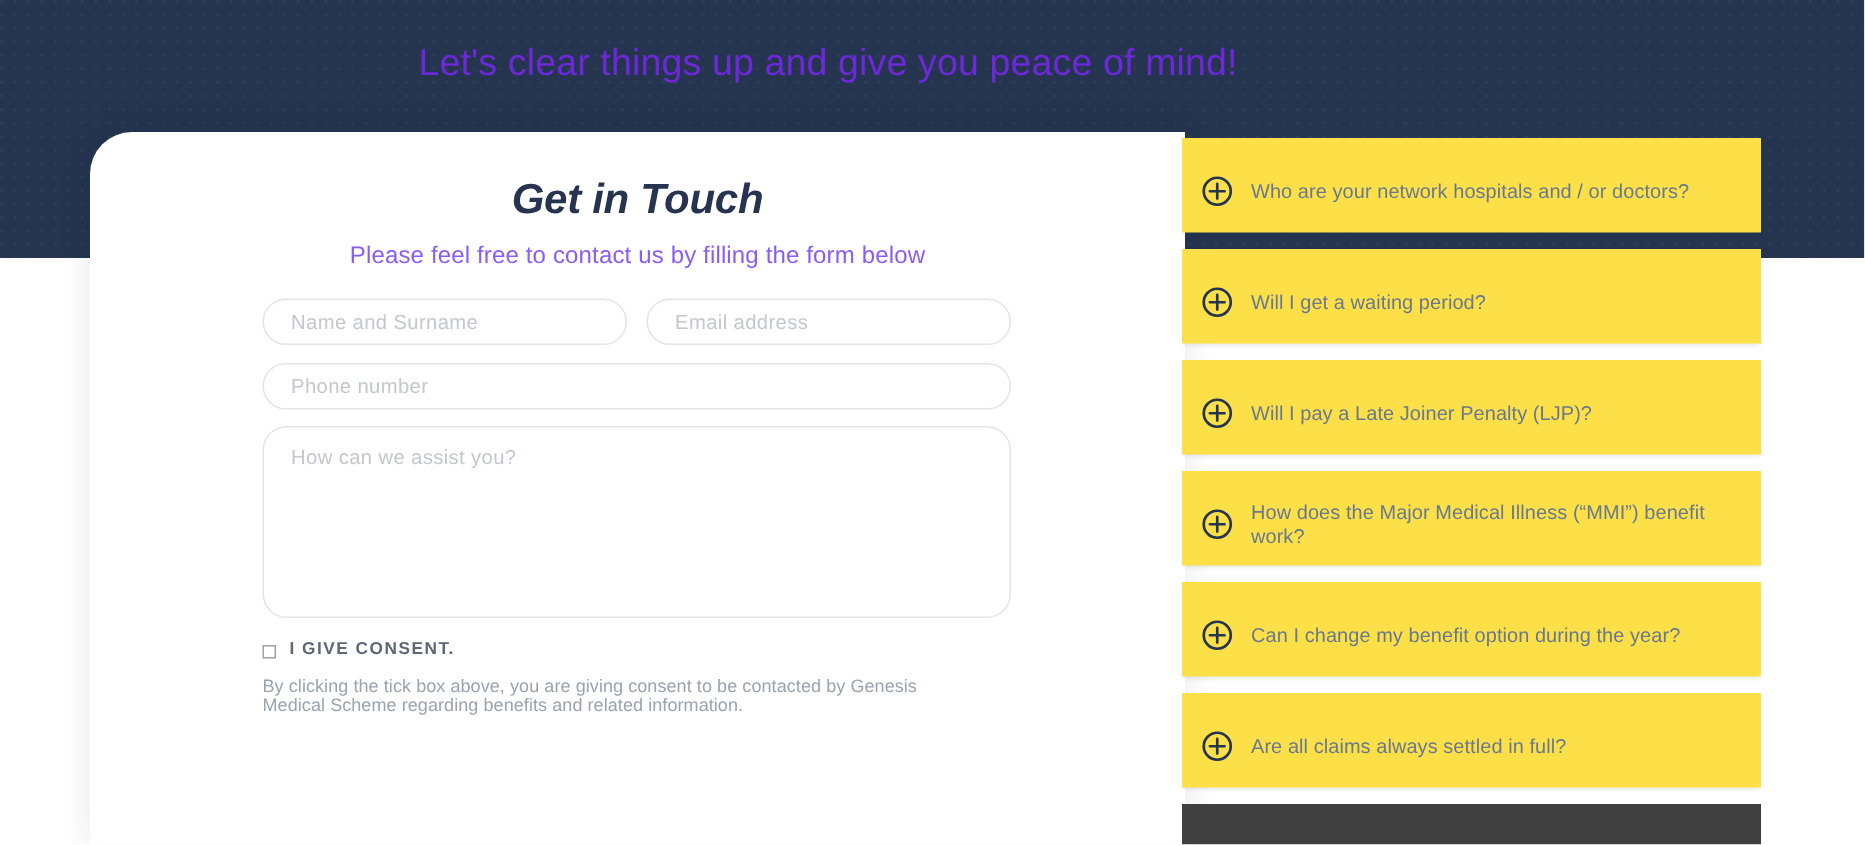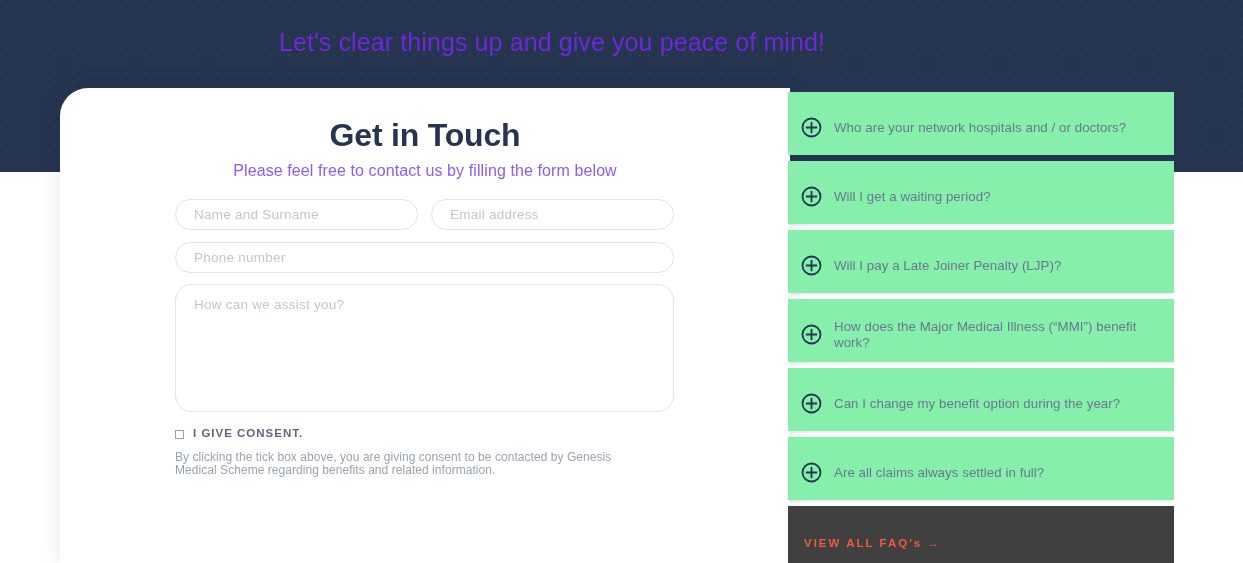--- a/index.html
+++ b/index.html
@@ -58,23 +58,24 @@
     box-shadow: 0 0 22px rgba(20, 33, 56, 0.10);
   }
 
   .form-title {
     position: absolute;
     left: 0;
     top: 29px;
     width: 730px;
     text-align: center;
     color: #26344f;
-    font-size: 32px;
+    font-size: 28px;
     font-weight: bold;
     letter-spacing: -0.2px;
+    font-style: italic;
   }
 
   .form-subtitle {
     position: absolute;
     left: 0;
     top: 74px;
     width: 730px;
     text-align: center;
     color: #8b5cf6;
     font-size: 16px;
@@ -166,25 +167,25 @@
     position: absolute;
     left: 788px;
     top: 92px;
     width: 386px;
     height: 471px;
   }
 
   .faq-item {
     position: relative;
     width: 386px;
-    background: #86efac;
+    background: #fde047;
     display: flex;
     align-items: center;
     padding: 8px 14px 0 13px;
-    margin-bottom: 6px;
+    margin-bottom: 11px;
     box-shadow: 0 2px 3px -1px rgba(40, 50, 70, 0.13);
     cursor: pointer;
   }
   .faq-item.h1 { height: 63px; }
   .faq-item.h2 { height: 63px; }
 
   .plus-icon {
     flex: 0 0 auto;
     width: 21px;
     height: 21px;

